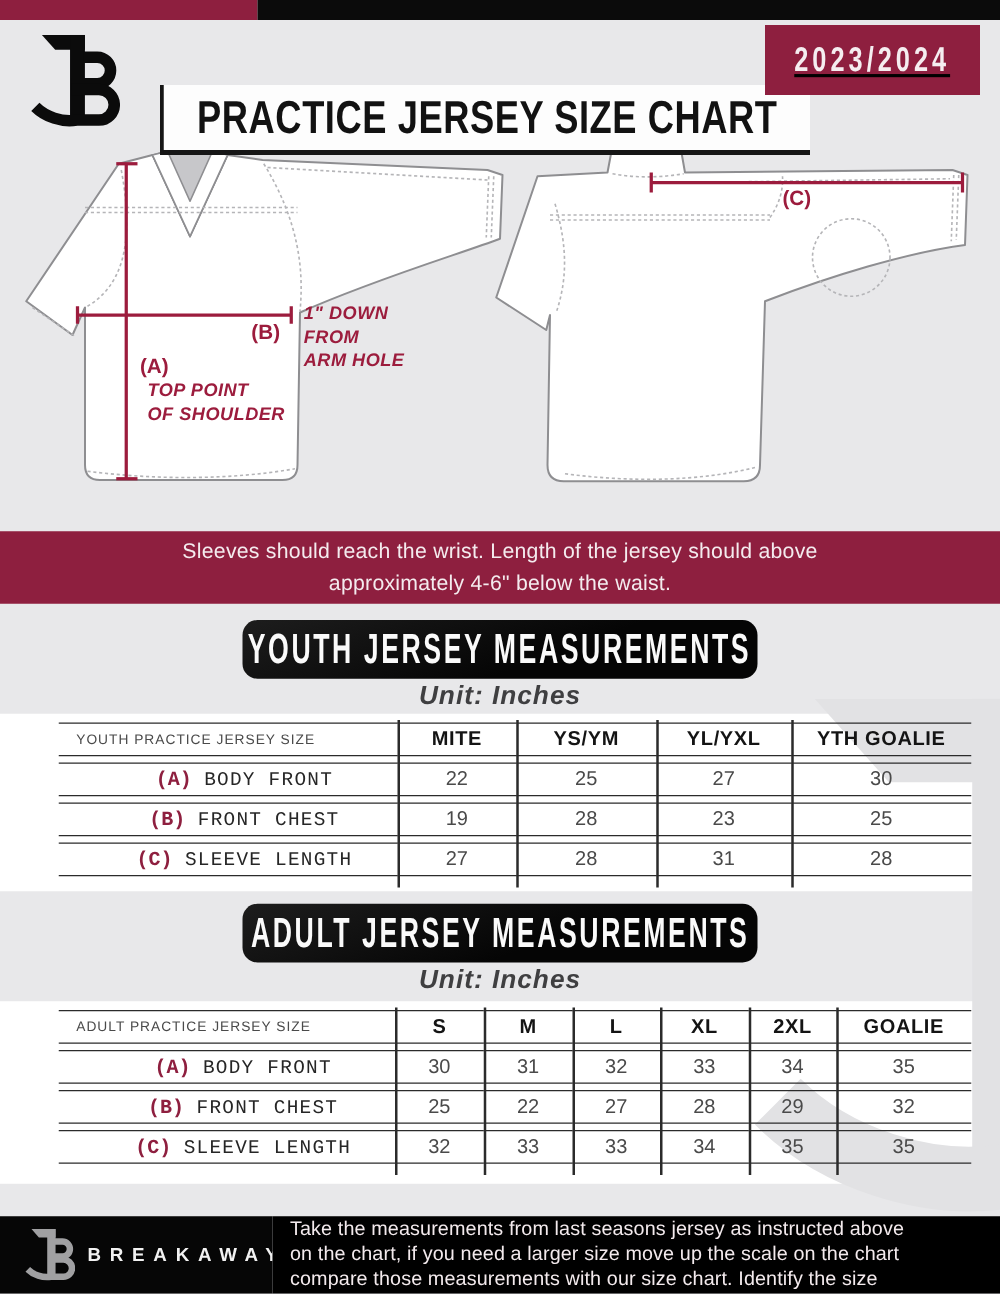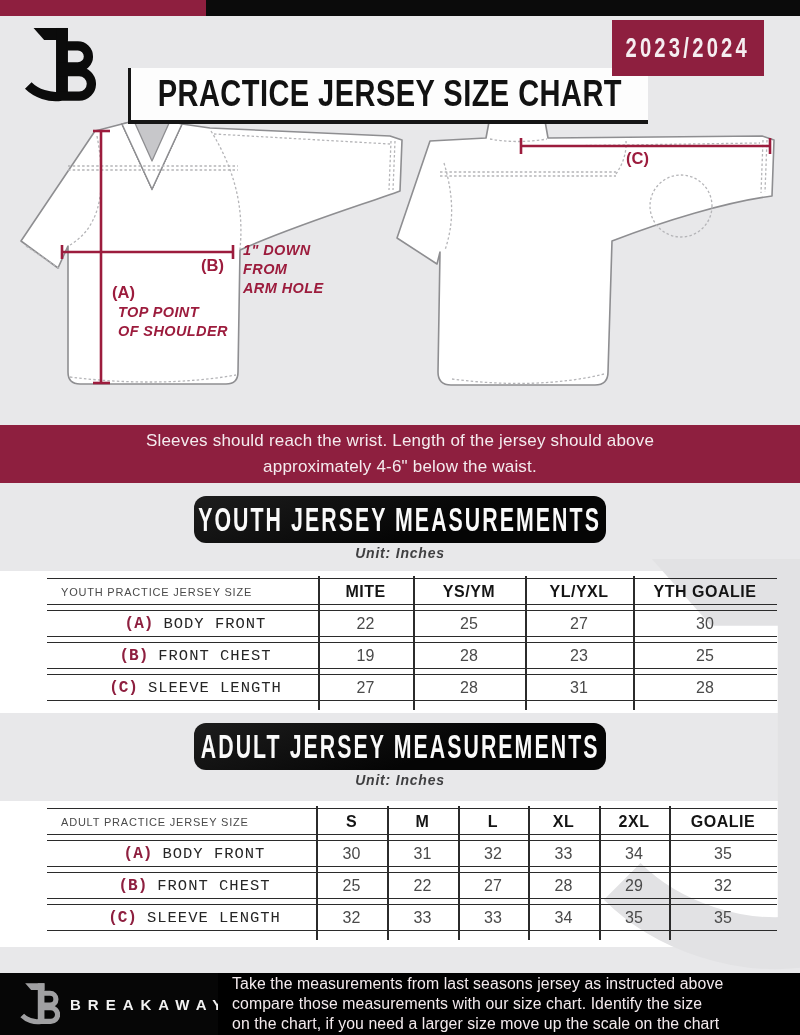--- a/index.html
+++ b/index.html
@@ -17,22 +17,22 @@
   .title-box{
     position:absolute;left:128px;top:20px;width:517px;height:52px;
     background:#FDFDFD;border-left:3px solid #161616;border-bottom:4px solid #161616;
     display:flex;align-items:center;justify-content:center;z-index:3;margin-top:48px;
   }
   .title-box .t{
     font-size:33px;font-weight:800;color:#121212;letter-spacing:.5px;white-space:nowrap;
     transform:scale(.88,1.12);
   }
   .season-box{
-    position:absolute;left:612px;top:20px;width:152px;height:56px;background:#8E1F3F;
-    display:flex;align-items:center;justify-content:center;z-index:3;
+    position:absolute;left:612px;top:20px;width:172px;height:56px;background:#8E1F3F;
+    display:flex;align-items:center;justify-content:center;z-index:3;text-decoration:underline;
   }
   .season-box .t{
     font-size:22px;font-weight:800;color:#F5EDF0;letter-spacing:3.5px;white-space:nowrap;
     transform:scale(.92,1.25);
   }
   .logo-main{position:absolute;left:24px;top:26px;width:72px;height:78px;color:#0B0B0B;z-index:3;}
   
   #diagram{position:absolute;left:0;top:0;width:800px;height:430px;z-index:2;}
   .jersey{fill:#FFFFFF;stroke:#8E8E91;stroke-width:1.6;stroke-linejoin:round;}
   .neck{fill:#C7C7CA;stroke:#8E8E91;stroke-width:1.4;}
@@ -57,21 +57,21 @@
     position:absolute;left:194px;width:412px;height:47px;border-radius:12px;
     background:linear-gradient(160deg,#1d1d1d 0%,#050505 60%);z-index:2;
     display:flex;align-items:center;justify-content:center;
   }
   .pill .t{
     color:#FAFAFA;font-size:26px;font-weight:800;letter-spacing:2.5px;white-space:nowrap;
     transform:scale(.82,1.3);
   }
   .unit{
     position:absolute;left:0;width:800px;text-align:center;z-index:2;
-    font-style:italic;font-weight:700;font-size:14px;color:#3F3F41;letter-spacing:.8px;
+    font-style:italic;font-weight:700;font-size:21px;color:#3F3F41;letter-spacing:.8px;
   }
   
   .table-wrap{position:absolute;left:47px;width:730px;z-index:2;}
   .size-table{
     width:730px;border-collapse:separate;border-spacing:0 5px;table-layout:fixed;
     background:transparent;
   }
   .size-table th,.size-table td{
     height:25px;padding:0;text-align:center;
     border-top:1.7px solid #2B2B2B;border-bottom:1.7px solid #2B2B2B;
@@ -331,15 +331,15 @@
 </div>
 
 <div class="footer-black">
   <svg class="logo-footer" viewBox="0 0 108 118">
     <use href="#bwk-logo-shape"></use>
   </svg>
   <span class="brand">BREAKAWAY</span>
 </div>
 <div class="footer-maroon">
   <div>Take the measurements from last seasons jersey as instructed above</div>
+  <div>on the chart, if you need a larger size move up the scale on the chart</div>
   <div>compare those measurements  with our size chart. Identify the size</div>
-  <div>on the chart, if you need a larger size move up the scale on the chart</div>
 </div>
 
 </body></html>

